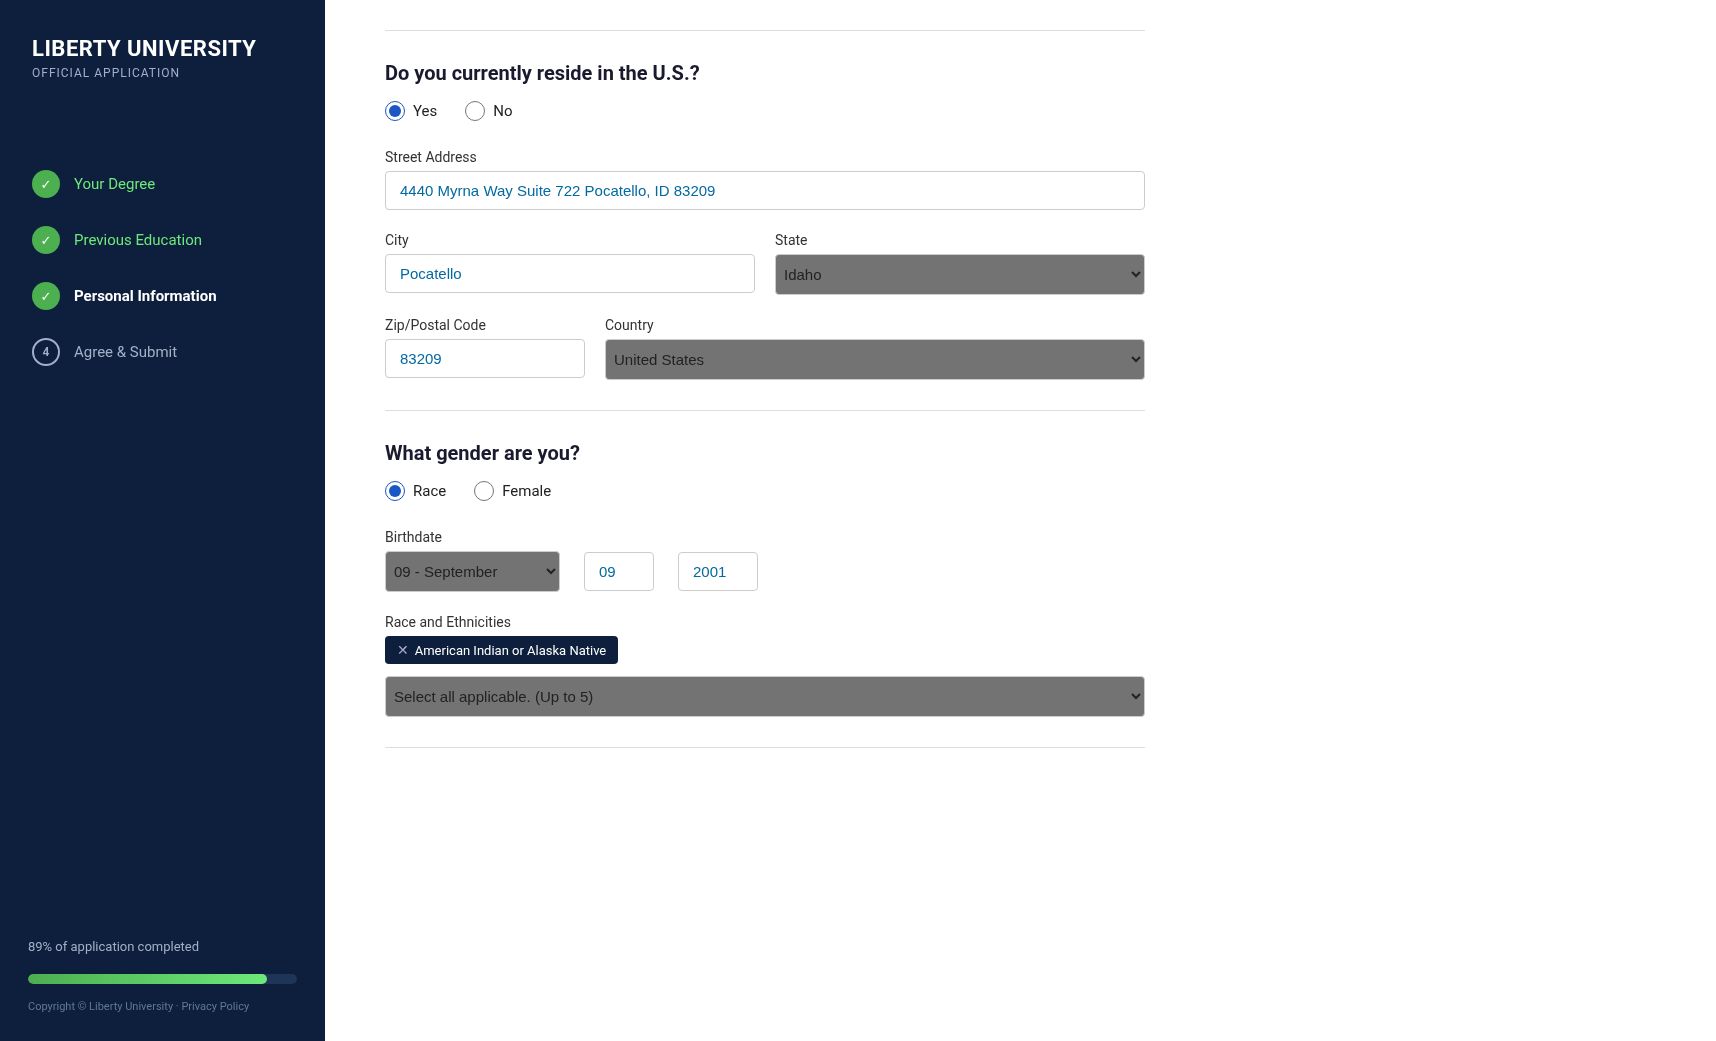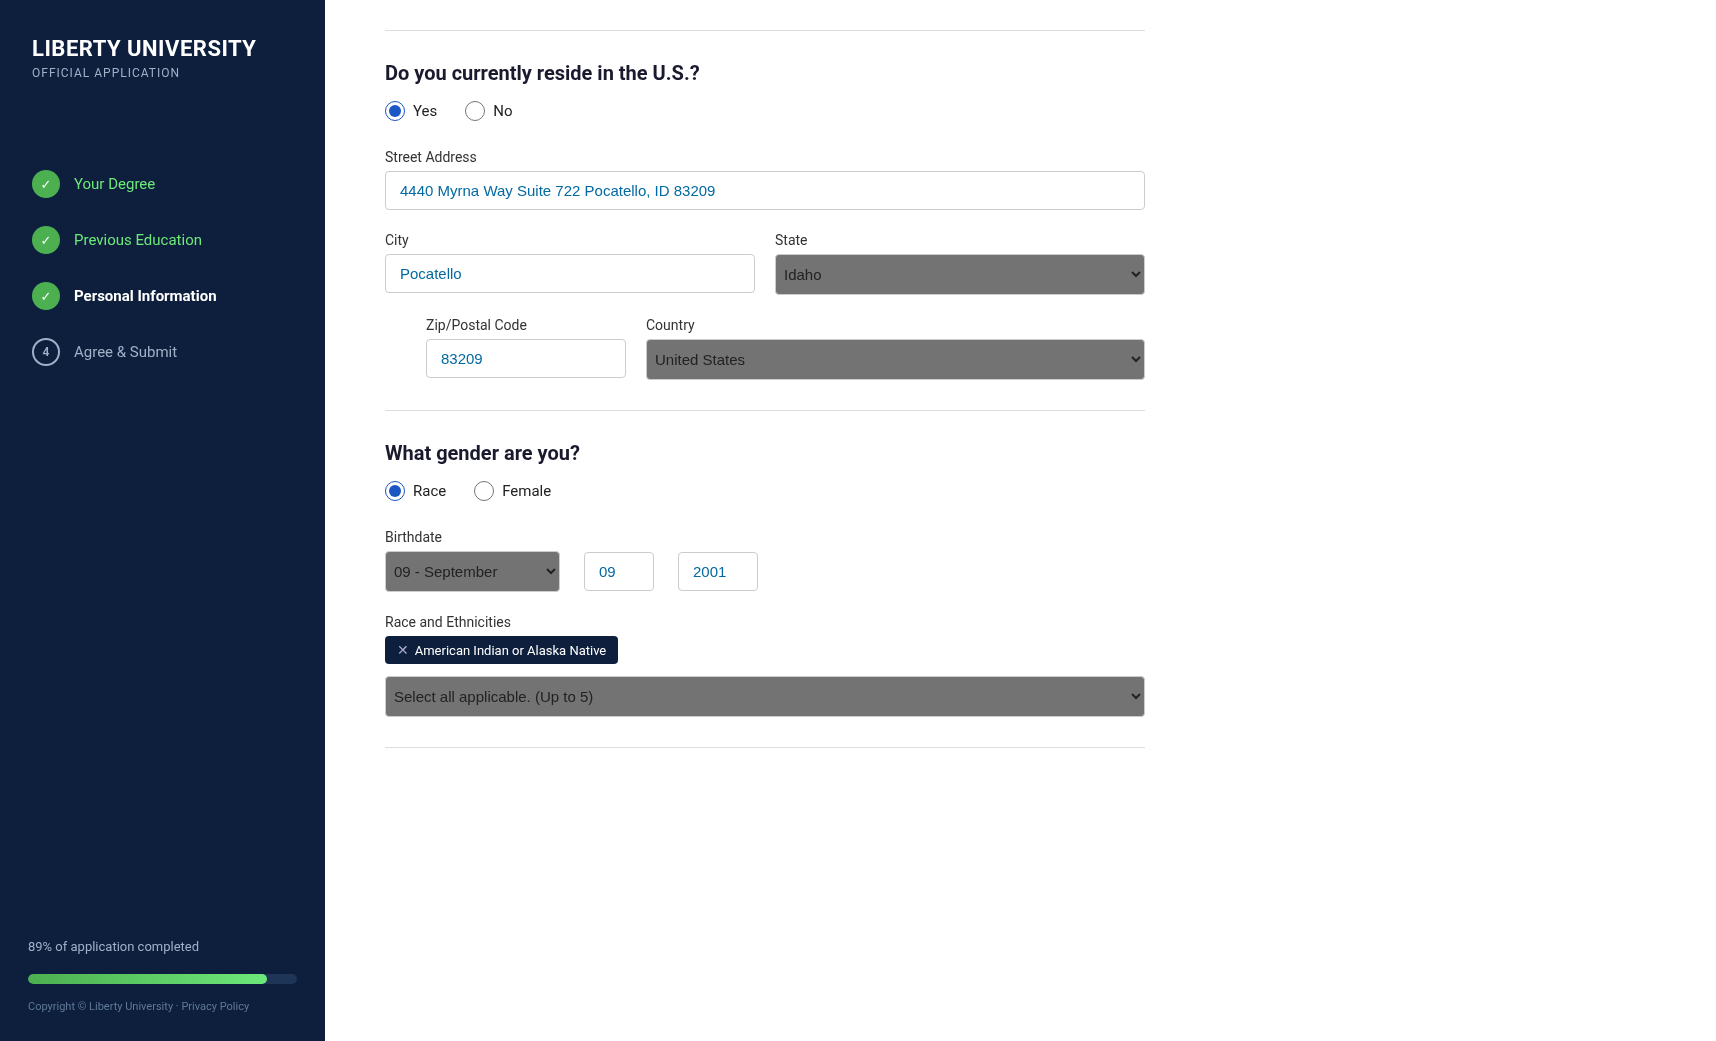--- a/index.html
+++ b/index.html
@@ -166,21 +166,20 @@
     .form-row {
       display: flex;
       gap: 20px;
       margin-bottom: 22px;
     }
     .form-col {
       flex: 1;
     }
     .form-col-narrow {
       flex: 0 0 200px;
-      margin-left: 41px;
     }
 
     .form-select {
       width: 100%;
       padding: 10px 4px;
       border: 1px solid #ccc;
       border-radius: 4px;
       font-size: 15px;
       color: #222;
       background: #737373;

